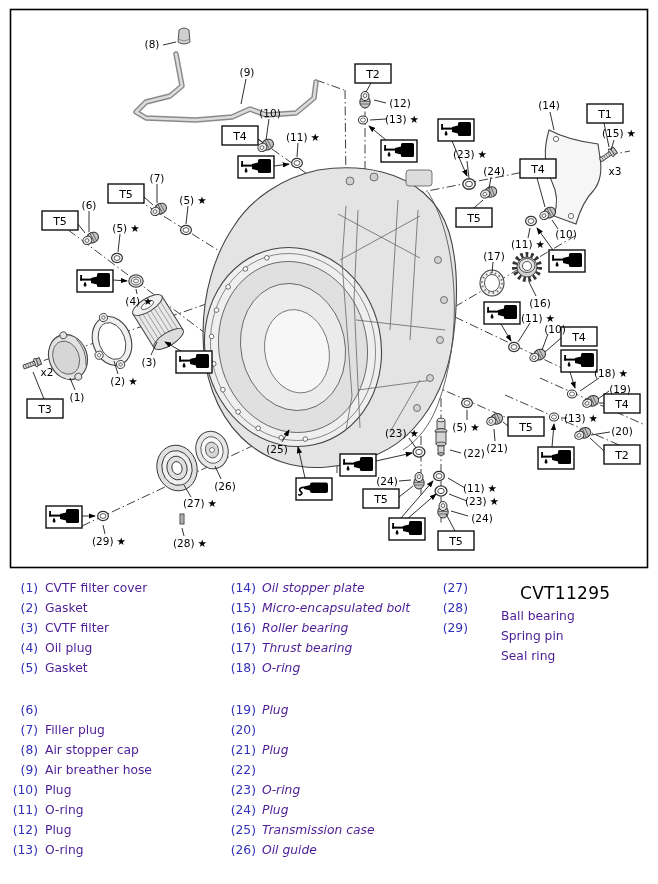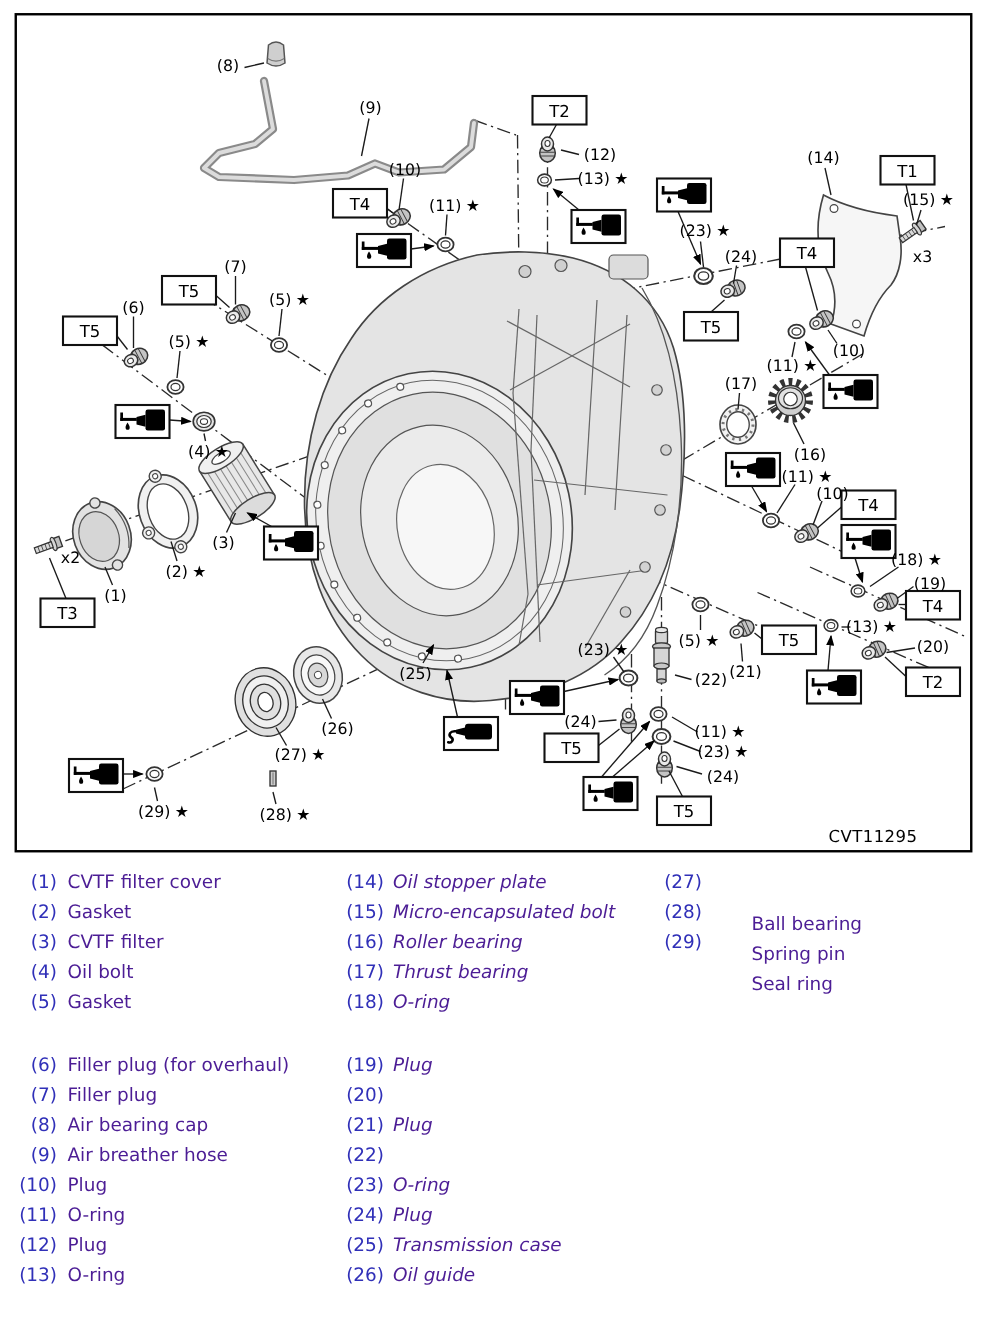--- a/index.html
+++ b/index.html
@@ -1,19 +1,19 @@
 <!DOCTYPE html>
 <html><head>
 <meta charset="utf-8">
 <style>
   html,body{margin:0;padding:0;background:#ffffff;}
   body{width:658px;height:884px;position:relative;font-family:"DejaVu Sans",sans-serif;overflow:hidden;}
   #diagram-wrap{position:absolute;left:0;top:0;width:658px;height:574px;}
   #diag{position:absolute;left:0;top:0;}
-  #figure-code{position:absolute;left:520px;top:551px;width:124px;text-align:center;font-size:11px;color:#000;letter-spacing:0.3px;}
+  #figure-code{position:absolute;left:520px;top:583px;width:124px;text-align:left;font-size:17px;color:#000;letter-spacing:0.3px;}
   #parts-list{position:absolute;left:0;top:578px;width:658px;}
   .plrow{position:relative;height:20px;}
   .plgap{height:22px;}
   .pl-num{position:absolute;top:0;height:20px;line-height:20px;font-size:12.3px;color:#3030b8;text-align:right;white-space:pre;}
   .pl-name{position:absolute;top:0;height:20px;line-height:20px;font-size:12.3px;color:#4c1d95;white-space:pre;}
   .c0n{left:6px;width:32px;} .c0t{left:45px;}
   .c1n{left:220px;width:36px;} .c1t{left:262px;font-style:italic;}
   .c2n{left:436px;width:32px;} .c2t{left:501px;margin-top:28px;}
   svg text{font-family:"DejaVu Sans",sans-serif;}
 </style>
@@ -641,45 +641,44 @@
     <div class="plrow">
       <span class="pl-num c0n">(3)</span>
       <span class="pl-name c0t">CVTF filter</span>
       <span class="pl-num c1n">(16)</span>
       <span class="pl-name c1t">Roller bearing</span>
       <span class="pl-num c2n">(29)</span>
       <span class="pl-name c2t">Seal ring</span>
     </div>
     <div class="plrow">
       <span class="pl-num c0n">(4)</span>
-      <span class="pl-name c0t">Oil bolt</span>
+      <span class="pl-name c0t">Oil plug</span>
       <span class="pl-num c1n">(17)</span>
       <span class="pl-name c1t">Thrust bearing</span>
     </div>
     <div class="plrow">
       <span class="pl-num c0n">(5)</span>
       <span class="pl-name c0t">Gasket</span>
       <span class="pl-num c1n">(18)</span>
       <span class="pl-name c1t">O-ring</span>
     </div>
     <div class="plgap"></div>
     <div class="plrow">
       <span class="pl-num c0n">(6)</span>
-      <span class="pl-name c0t">Filler plug (for overhaul)</span>
       <span class="pl-num c1n">(19)</span>
       <span class="pl-name c1t">Plug</span>
     </div>
     <div class="plrow">
       <span class="pl-num c0n">(7)</span>
       <span class="pl-name c0t">Filler plug</span>
       <span class="pl-num c1n">(20)</span>
     </div>
     <div class="plrow">
       <span class="pl-num c0n">(8)</span>
-      <span class="pl-name c0t">Air bearing cap</span>
+      <span class="pl-name c0t">Air stopper cap</span>
       <span class="pl-num c1n">(21)</span>
       <span class="pl-name c1t">Plug</span>
     </div>
     <div class="plrow">
       <span class="pl-num c0n">(9)</span>
       <span class="pl-name c0t">Air breather hose</span>
       <span class="pl-num c1n">(22)</span>
     </div>
     <div class="plrow">
       <span class="pl-num c0n">(10)</span>

